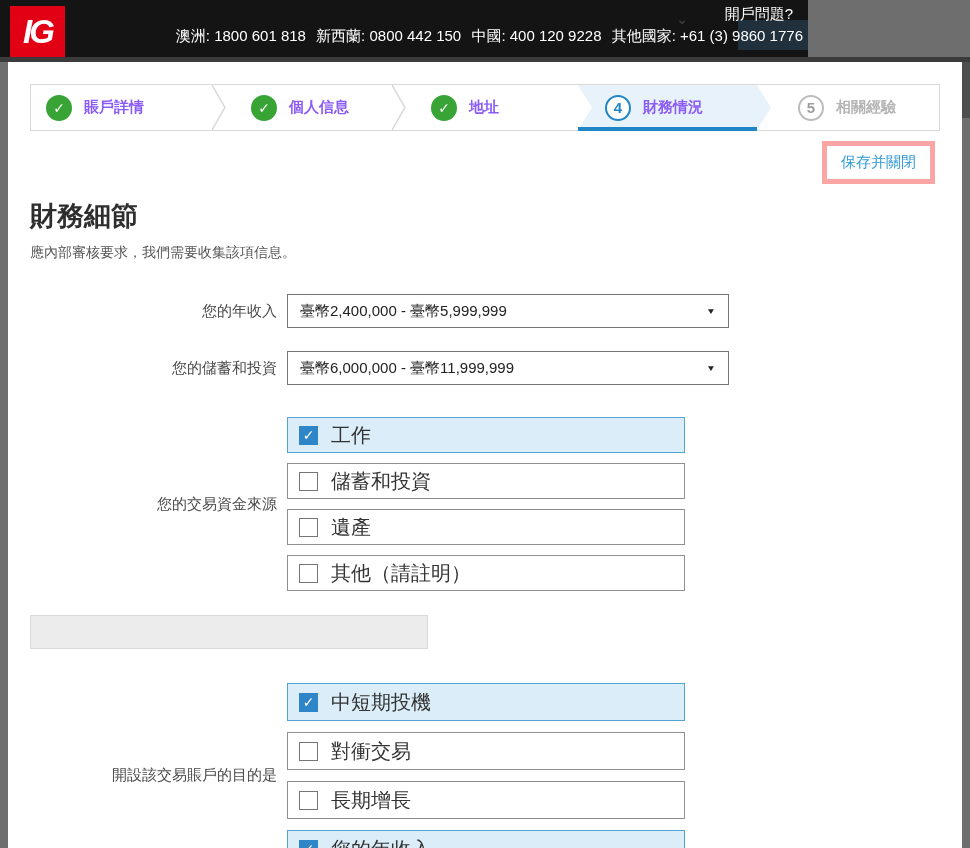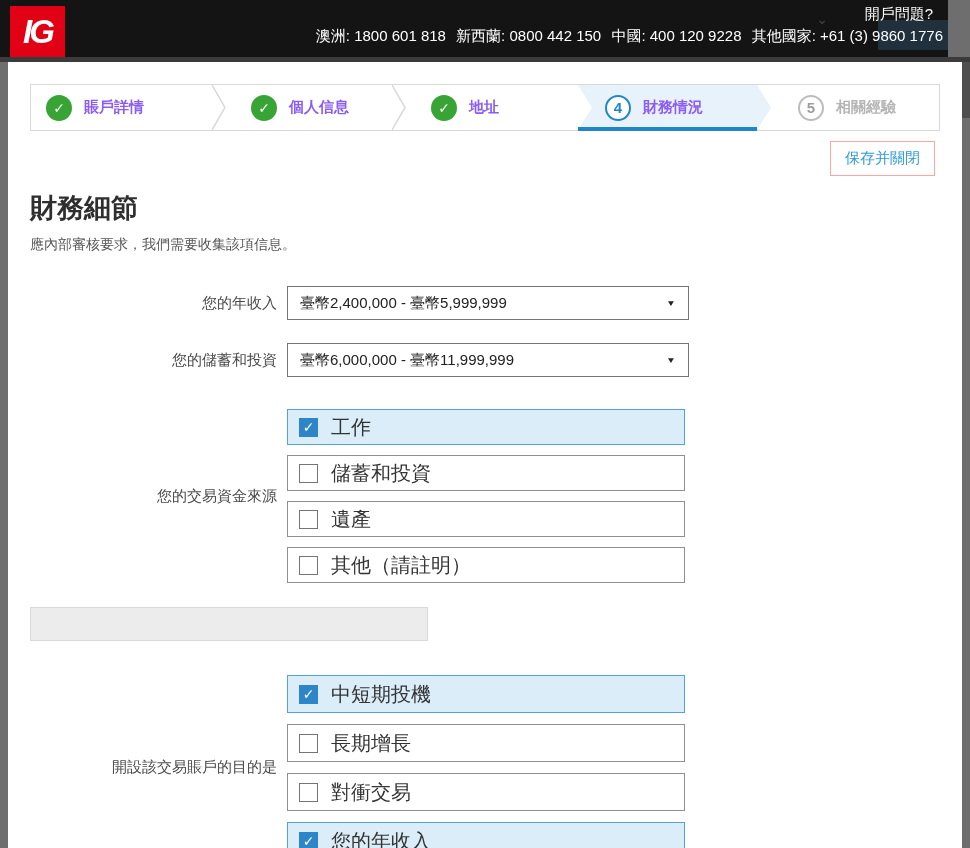--- a/index.html
+++ b/index.html
@@ -5,21 +5,21 @@
   * { margin:0; padding:0; box-sizing:border-box; }
   html,body { width:970px; height:848px; }
   body {
     position:relative; overflow:hidden;
     background:#6e6e6e;
     font-family:"Liberation Sans","DejaVu Sans",sans-serif;
     color:#333;
   }
 
   
-  .header { position:absolute; top:0; left:0; width:948px; height:57px; background:#141414; z-index:6; }
+  .header { position:absolute; top:0; left:0; width:808px; height:57px; background:#141414; z-index:6; }
   .header-substrip { position:absolute; top:57px; left:0; width:970px; height:5px; background:#3b3b3b; z-index:5; }
   .logo { position:absolute; top:6px; left:10px; width:55px; height:51px; background:#e10014;
           display:flex; align-items:center; justify-content:center; }
   .logo span { color:#fff; font-weight:bold; font-size:33px; letter-spacing:-3px; font-style:italic; }
   .help-panel { position:absolute; top:20px; right:0; width:70px; height:30px; background:#20303c; }
   .help-link { position:absolute; top:5px; right:15px; color:#fff; font-size:15px; }
   .phone-line { position:absolute; top:27px; right:5px; color:#fff; font-size:15px; white-space:nowrap; }
   .phone-line span { margin-left:6px; }
   .hdr-chevron { position:absolute; top:11px; right:120px; color:#454545; font-size:14px; }
 
@@ -44,36 +44,36 @@
   .pcircle { position:relative; width:26px; height:26px; border-radius:50%; flex:0 0 auto;
              display:flex; align-items:center; justify-content:center; font-weight:bold; font-size:14px; }
   .pcircle.done { background:#38a435; color:#fff; }
   .pcircle.num-active { background:#fff; border:2px solid #2186c7; color:#2186c7; font-size:15px; }
   .pcircle.num-future { background:#fff; border:2px solid #bcbcbc; color:#9e9e9e; font-size:15px; }
   .plabel { margin-left:12px; font-size:15px; font-weight:bold; color:#8b5cf6; position:relative; }
   .pstep.s5 .plabel { color:#b5b5b5; }
 
   
   .save-row { margin-top:10px; padding-right:27px; text-align:right; }
-  .save-btn { display:inline-block; padding:7px 14px; background:#fff; border:1px solid #fca5a5;
+  .save-btn { display:inline-block; padding:7px 14px; background:#fff; border:5px solid #fca5a5;
               color:#2f9ad3; font-size:15px; cursor:pointer; font-family:Liberation Sans, sans-serif; }
 
   
   .page-title { margin:14px 0 5px 22px; font-size:27px; font-weight:bold; color:#2e2e2e; }
   .page-subtitle { margin:10px 0 0 22px; font-size:14px; color:#555; }
 
   
   .form { margin-top:16px; padding-left:22px; }
   .form-row { display:flex; align-items:center; }
   .flabel { width:247px; text-align:right; margin-right:10px; font-size:15px; color:#4a4a4a; flex:0 0 auto; }
   .flabel.disabled { color:#b3b3b3; }
   .mt16 { margin-top:32px; } .mt23 { margin-top:23px; } .mt32 { margin-top:32px; }
   .mt24 { margin-top:24px; } .mt34 { margin-top:34px; }
 
-  .select-box { width:402px; height:34px; border:1px solid #757575; background:#fff;
+  .select-box { width:442px; height:34px; border:1px solid #757575; background:#fff;
                 display:flex; align-items:center; justify-content:space-between;
                 padding:0 12px; font-size:15px; color:#222; cursor:pointer; }
   .caret { font-size:10px; color:#222; transform:scaleY(0.85); }
 
   .text-input { width:398px; height:34px; border:1px solid #d9d9d9; background:#ececec;
                 padding:0 10px; font-size:15px; font-family:inherit; }
 
   .cbgroup { display:flex; flex-direction:column; }
   .cbgroup .opt { width:398px; border:1px solid #8f8f8f; background:#fff;
                   display:flex; align-items:center; padding:0 11px; cursor:pointer; }
@@ -198,25 +198,25 @@
 
     <div class="form-row mt34">
       <span class="flabel">開設該交易賬戶的目的是</span>
       <div class="cbgroup g2">
         <div class="opt checked">
           <span class="cbsquare">✓</span>
           <span class="optlabel">中短期投機</span>
         </div>
         <div class="opt">
           <span class="cbsquare"></span>
+          <span class="optlabel">對衝交易</span>
+        </div>
+        <div class="opt">
+          <span class="cbsquare"></span>
           <span class="optlabel">長期增長</span>
-        </div>
-        <div class="opt">
-          <span class="cbsquare"></span>
-          <span class="optlabel">對衝交易</span>
         </div>
         <div class="opt checked">
           <span class="cbsquare">✓</span>
           <span class="optlabel">您的年收入</span>
         </div>
       </div>
     </div>
 
   </div>
 </div>

